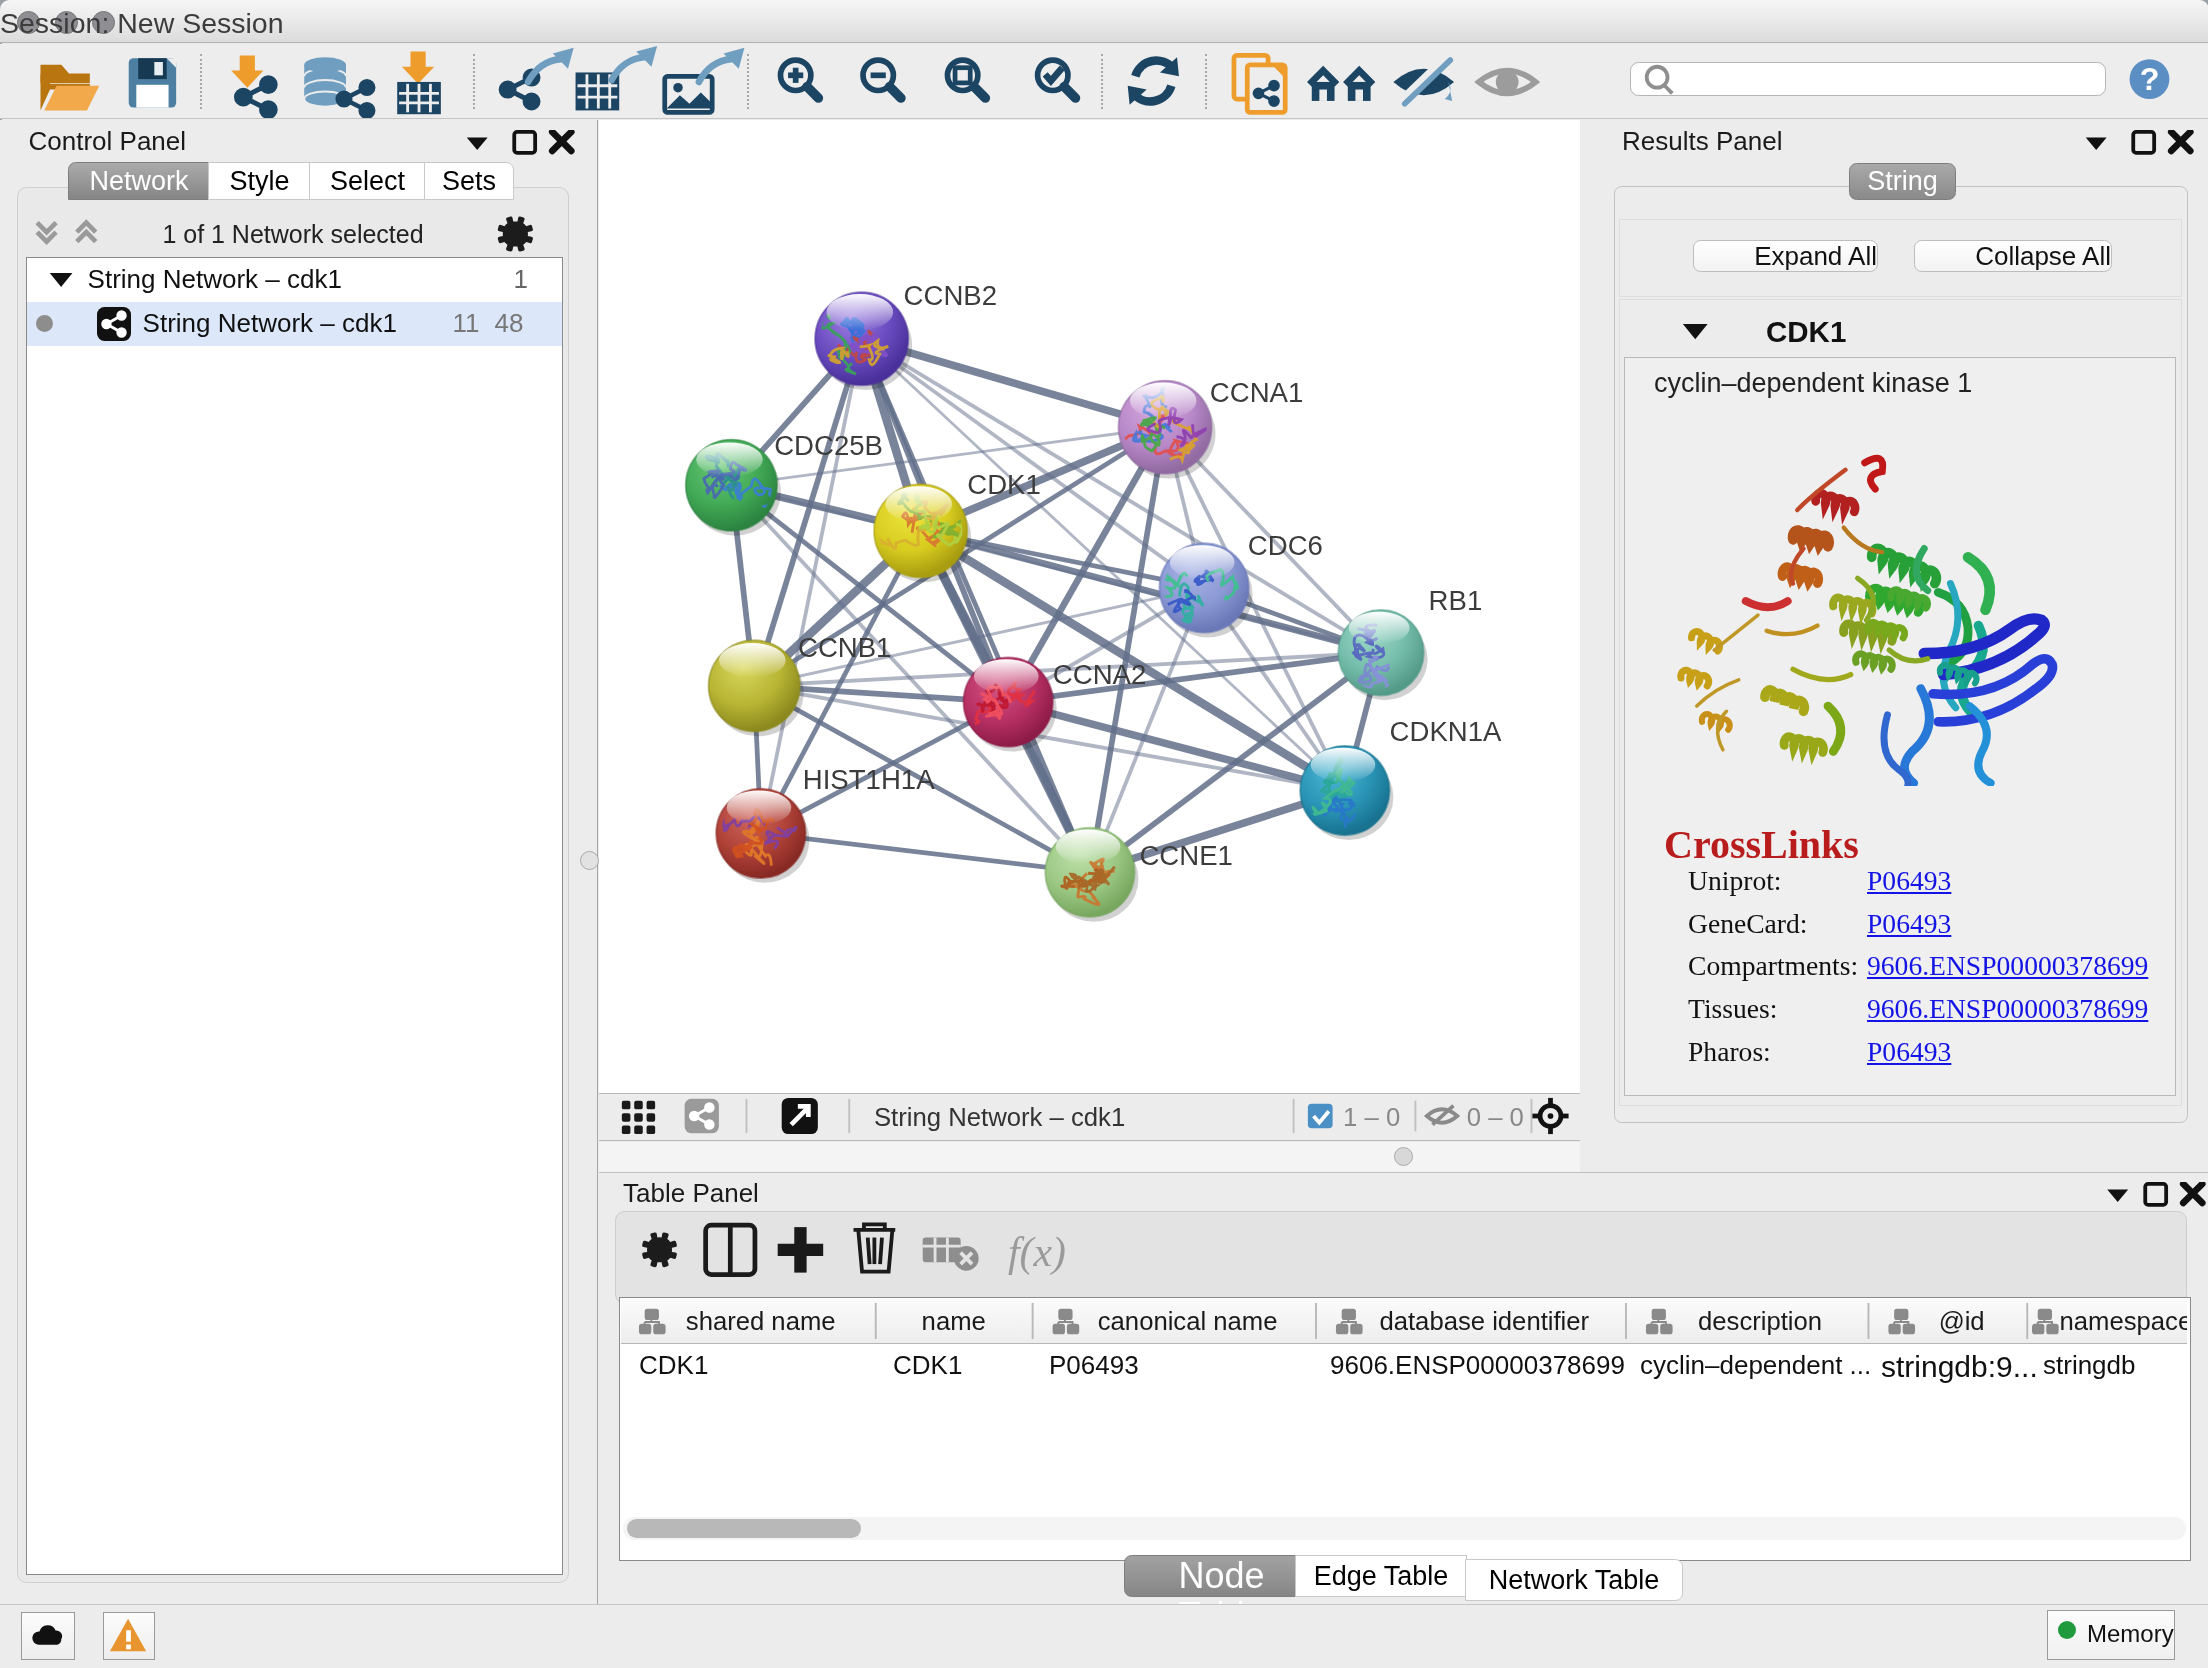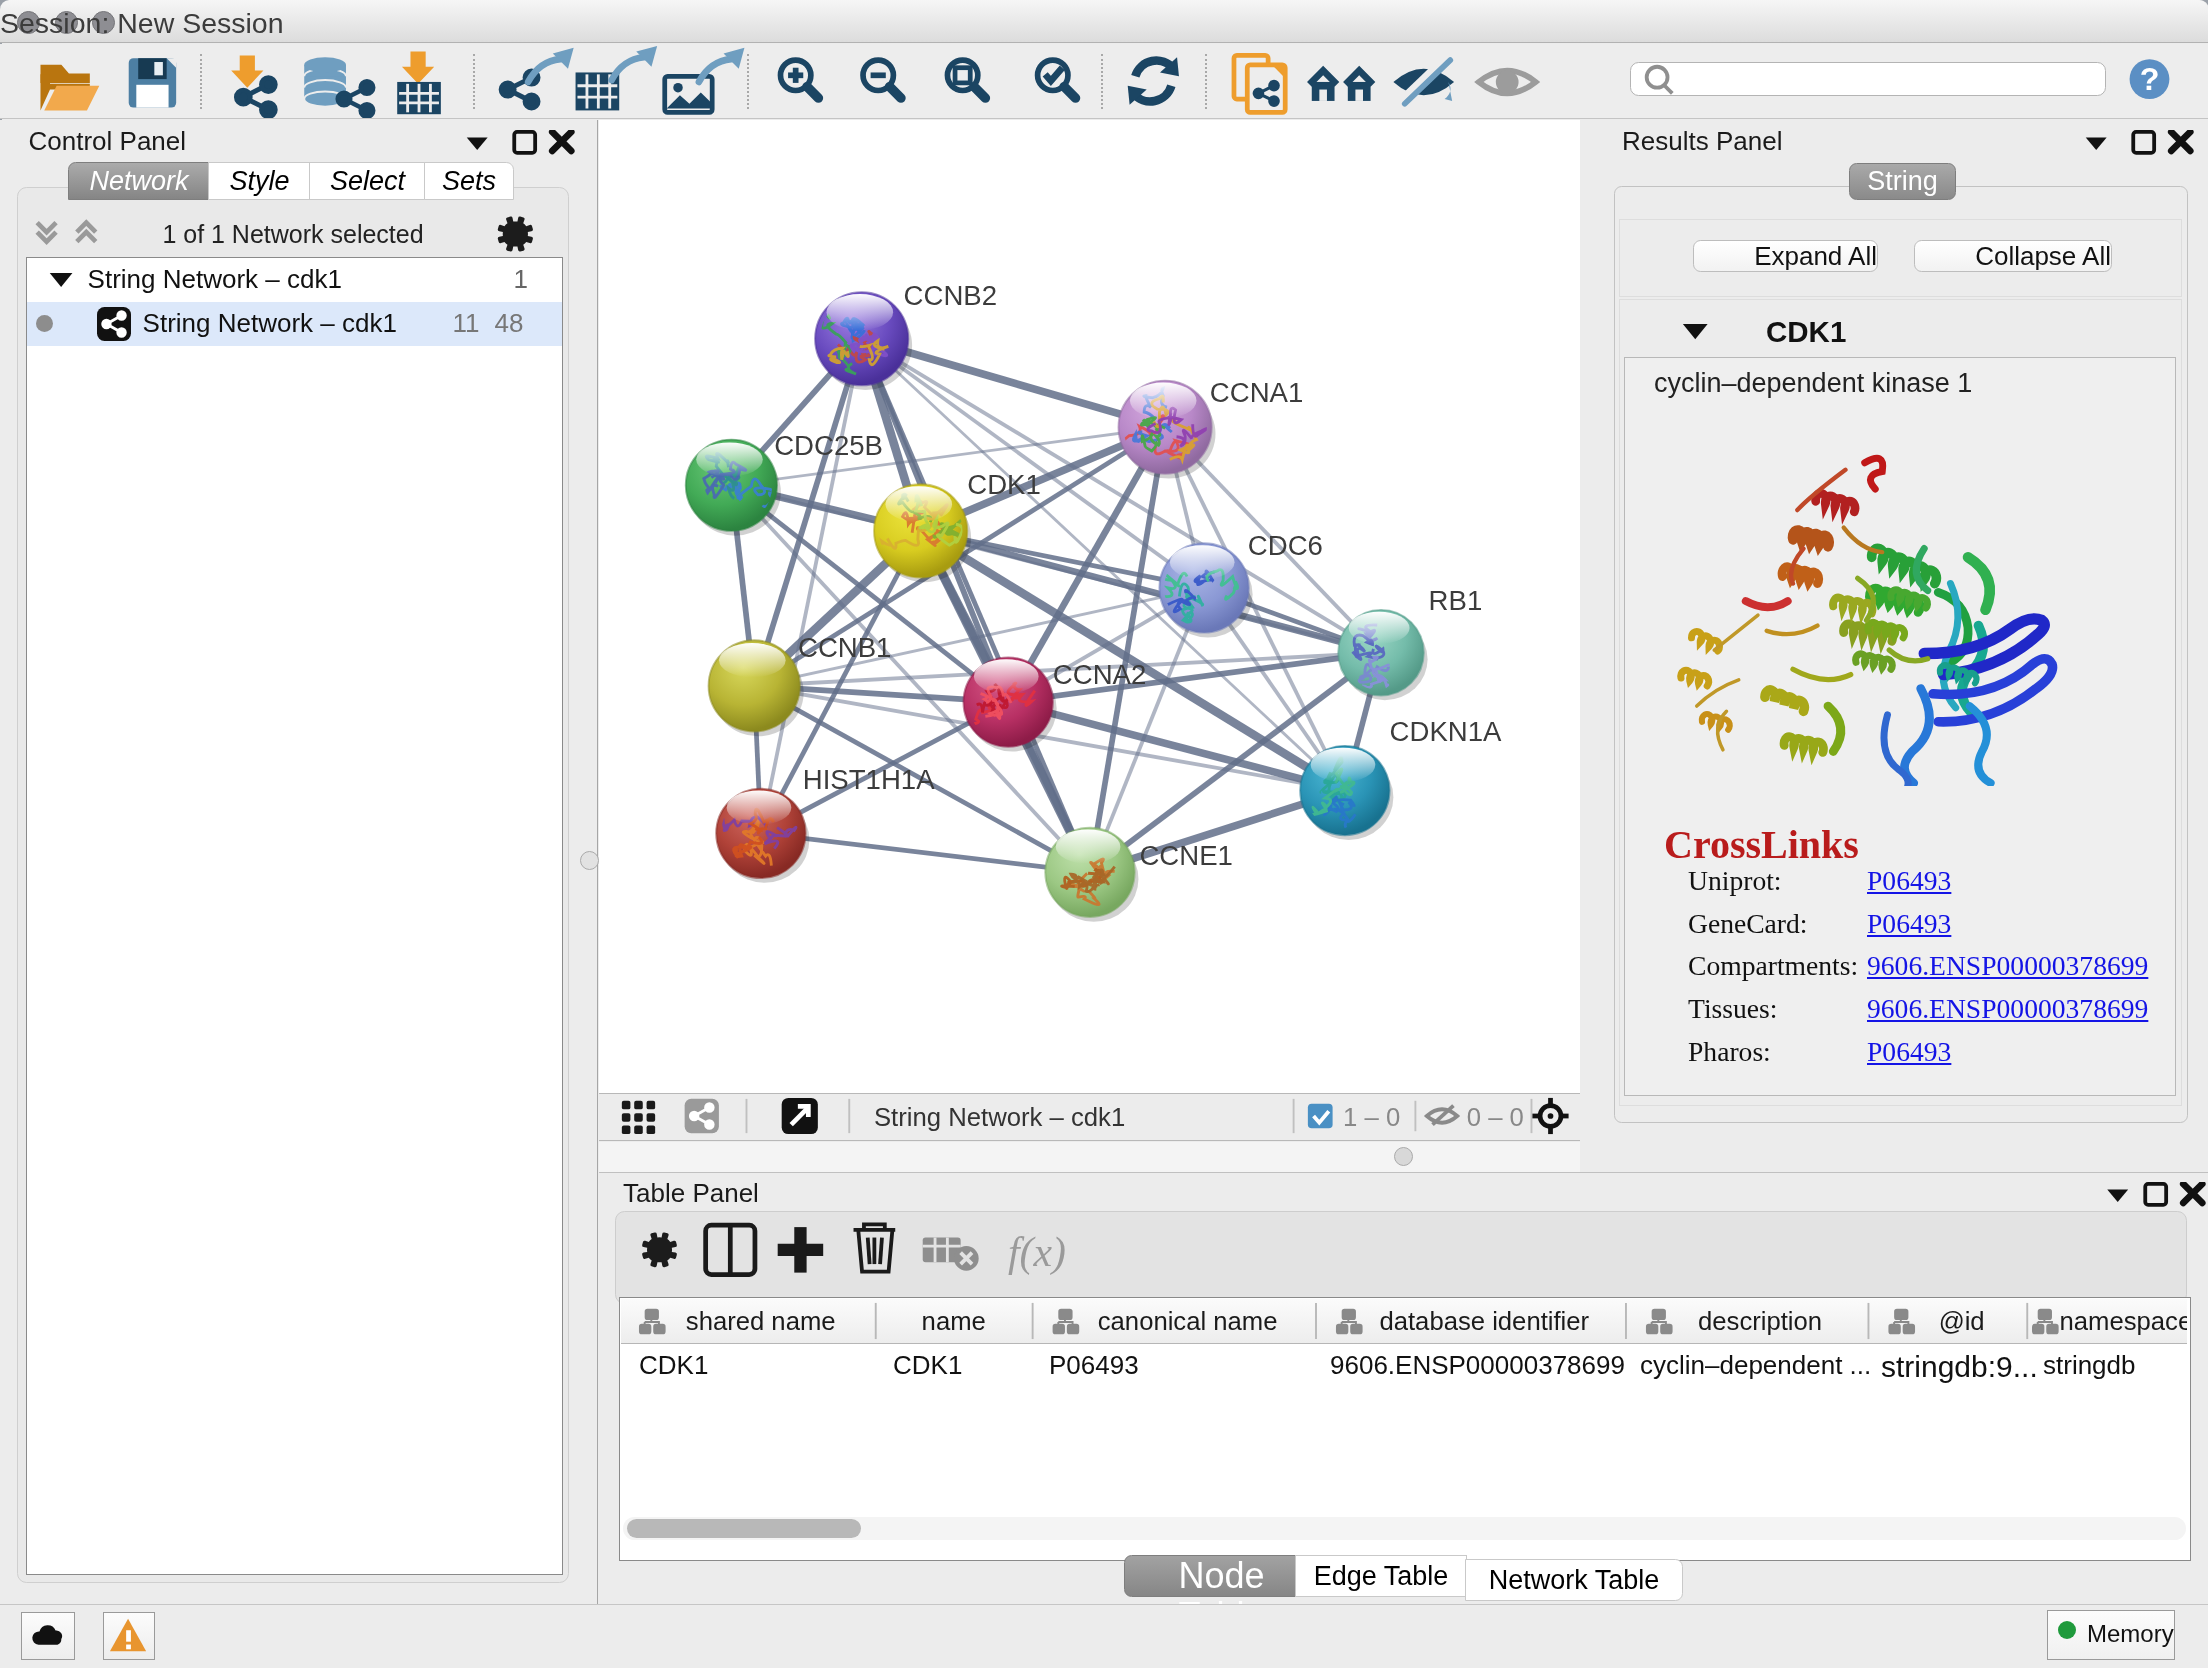--- a/index.html
+++ b/index.html
@@ -6,21 +6,21 @@
 #win{position:absolute;left:1.9px;top:0;width:2207px;height:1668px;background:#ececec;border-top-left-radius:9.5px;border-top-right-radius:9.5px;}
 #titlebar{position:absolute;left:0;top:0;width:100%;height:42px;background:linear-gradient(#f6f6f6,#dcdcdc);border-bottom:1.9px solid #b2b2b2;border-top-left-radius:9.5px;border-top-right-radius:9.5px;}
 .tl{position:absolute;top:10.5px;width:21px;height:21px;border-radius:50%;background:#8e8e93;border:1px solid #76767a;}
 #title{position:absolute;top:6.7px;left:0;width:2155px;text-align:left;font-size:28.5px;color:#3c3c3c;}
 #toolbar{position:absolute;left:0;top:44px;width:100%;height:74px;background:#ededed;border-bottom:1.9px solid #c4c4c4;}
 .vsep{position:absolute;top:9.5px;height:55px;width:0;border-left:2.9px dotted #a8a8a8;}
 #searchbox{position:absolute;left:1630px;top:18px;width:474px;height:32px;background:#fff;border:1.9px solid #b4b4b4;border-radius:8.6px;}
 #ctrlpanel{position:absolute;left:0;top:120px;width:597px;height:1484px;background:#ececec;border-right:1.9px solid #a6a6a6;}
 .paneltitle{font-size:26px;color:#1a1a1a;}
 .tabs{position:absolute;top:42px;left:68px;height:38px;z-index:3;}
-.tab{position:absolute;top:0;height:36px;line-height:36px;text-align:center;font-size:27px;background:#fff;border:1px solid #c9c9c9;color:#000;font-style:italic;}
+.tab{position:absolute;top:0;height:36px;line-height:36px;text-align:center;font-size:27px;background:#fff;border:1px solid #c9c9c9;color:#000;}
 .tabsel{background:linear-gradient(#ababab,#858585);color:#fff;border:1px solid #7e7e7e;}
 #cp_box{position:absolute;left:17px;top:67px;width:550px;height:1394px;background:#e9e9e9;border:1px solid #cfcfcf;border-radius:9.5px;}
 #cp_tree{position:absolute;left:7.6px;top:69px;width:535px;height:1316px;background:#fff;border:1.9px solid #8a8a8a;}
 .trow{position:absolute;left:0;width:100%;height:44px;}
 #resultspanel{position:absolute;left:1580px;top:120px;width:629px;height:1052px;background:#ececec;}
 #tablepanel{position:absolute;left:599px;top:1172px;width:1609px;height:432px;background:#ececec;border-top:1.9px solid #c0c0c0;}
 #statusbar{position:absolute;left:0;top:1604px;width:100%;height:65px;background:#ececec;border-top:1.9px solid #c6c6c6;}
 #canvas{position:absolute;left:599px;top:120px;width:981px;height:973px;background:#fff;}
 #canvasbar{position:absolute;left:599px;top:1093px;width:981px;height:46px;background:#ececec;border-top:1.9px solid #b8b8b8;border-bottom:1.9px solid #b8b8b8;}
 #splitband{position:absolute;left:599px;top:1142px;width:981px;height:29.5px;background:#f4f4f4;}

